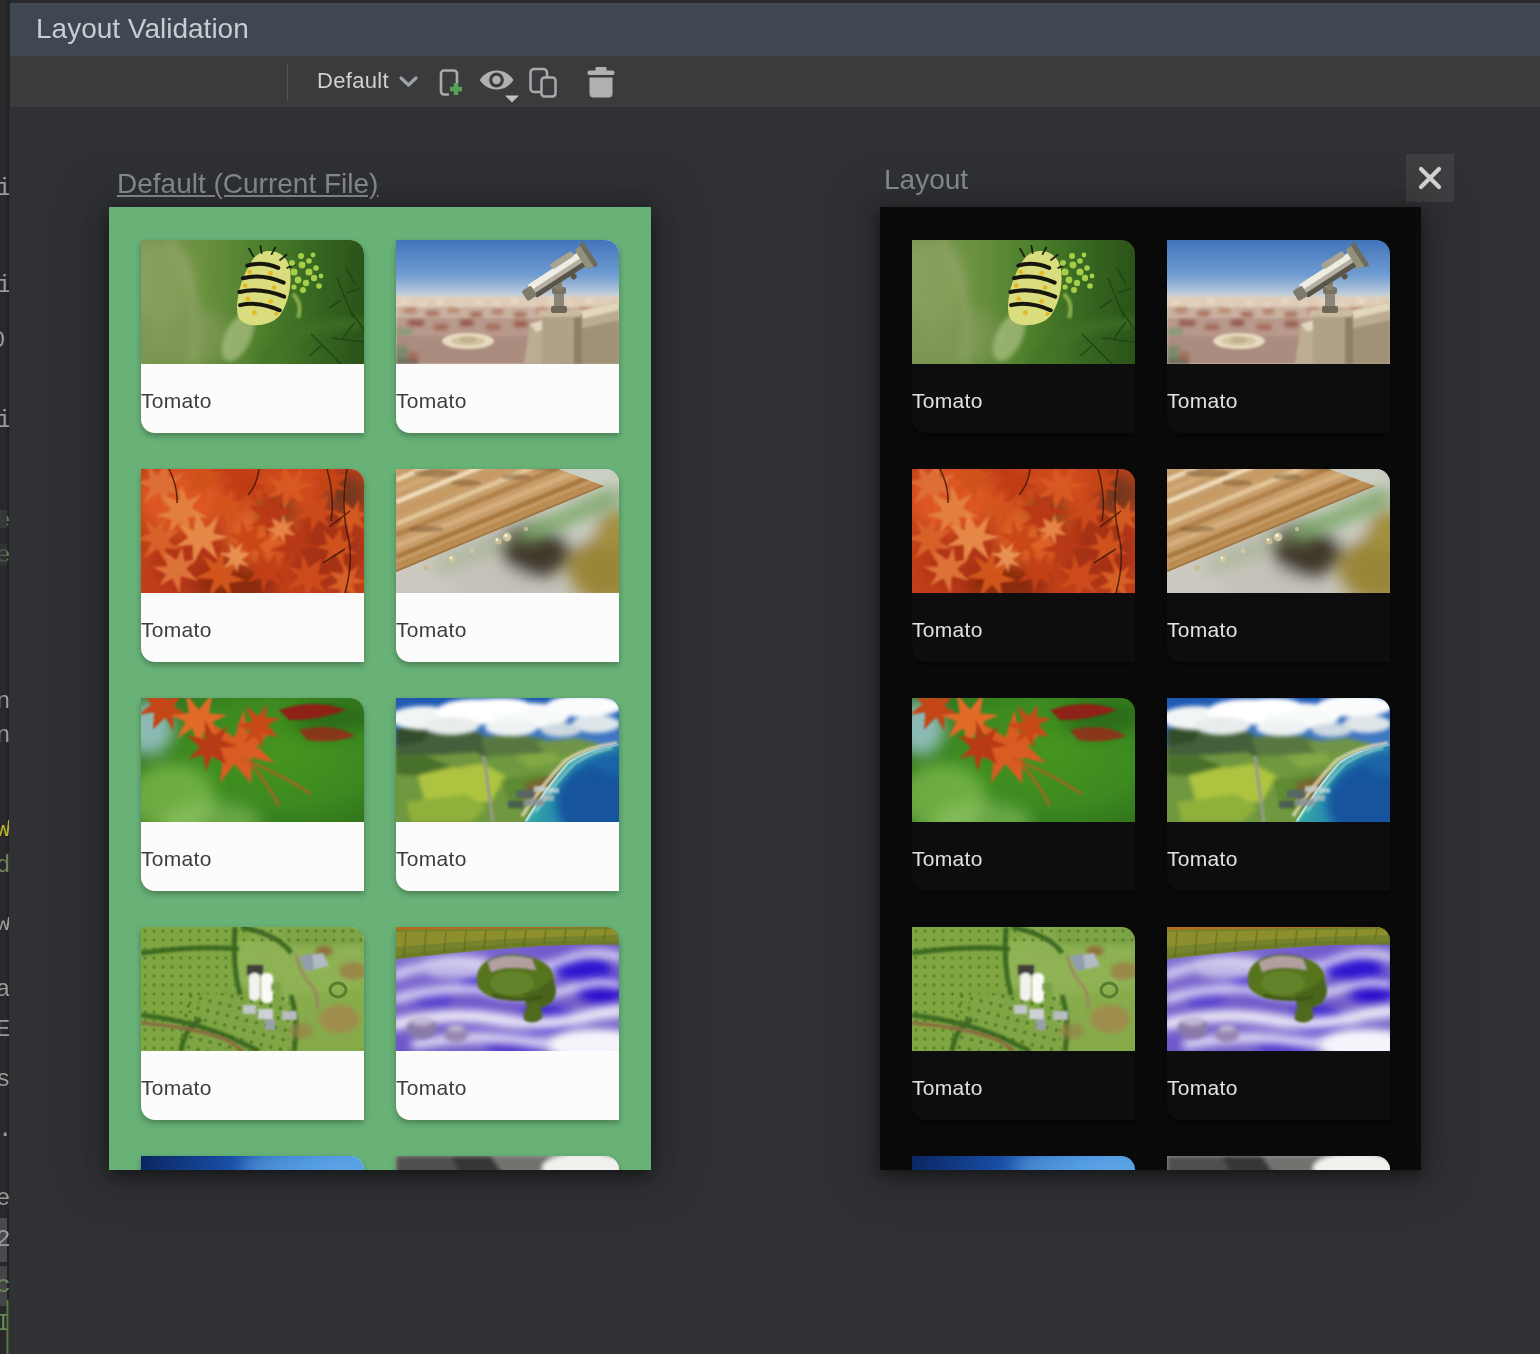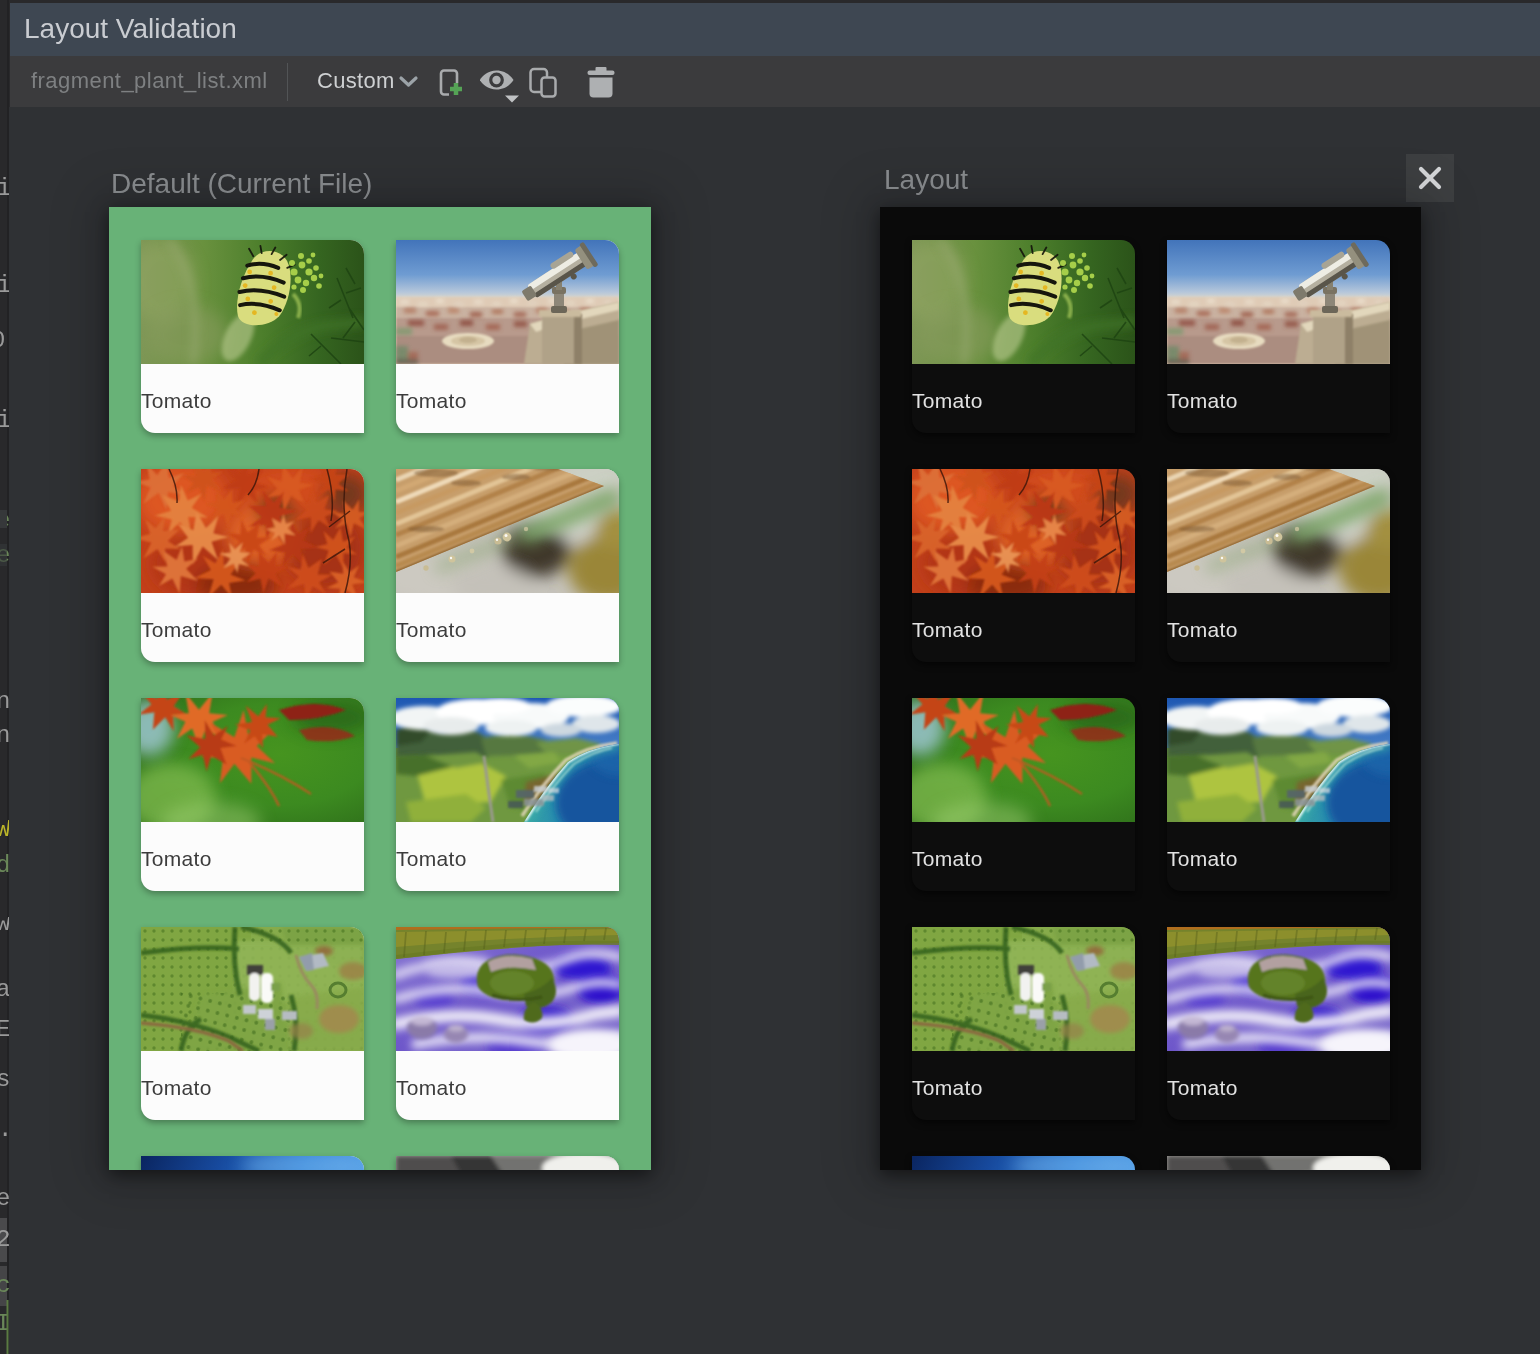--- a/index.html
+++ b/index.html
@@ -1,26 +1,26 @@
 <!DOCTYPE html>
 <html><head>
 <meta charset="utf-8">
 <style>
 html,body{margin:0;padding:0;width:1540px;height:1354px;overflow:hidden;background:#29292b;font-family:"Liberation Sans",sans-serif;}
 *{box-sizing:border-box;}
 .abs{position:absolute;}
 #sliver{left:0;top:0;width:9px;height:1354px;background:#29292b;border-right:2px solid #222224;}
-#titlebar{left:10px;top:3px;width:1530px;height:53px;background:#3e4752;color:#c9ccd1;font-size:28px;line-height:52px;padding-left:14px;}
+#titlebar{left:10px;top:3px;width:1530px;height:53px;background:#3e4752;color:#c9ccd1;font-size:28px;line-height:52px;padding-left:26px;}
 #toolbar{left:10px;top:56px;width:1530px;height:51px;background:#3b3b3d;}
 #canvas{left:9px;top:107px;width:1531px;height:1247px;background:#2f3134;}
 .fname{position:absolute;left:21px;top:0;height:51px;line-height:50px;font-size:22px;color:#7e8082;letter-spacing:.45px;}
 .sep{position:absolute;left:277px;top:7px;width:1px;height:38px;background:#525456;}
 .custom{position:absolute;left:307px;top:0;height:51px;line-height:50px;font-size:22px;color:#ced0d2;letter-spacing:.3px;}
 .panel-label{color:#8a8d90;font-size:28px;}
-#lab1{left:111px;top:168px;}
+#lab1{left:117px;top:168px;text-decoration:underline;}
 #lab2{left:884px;top:164px;}
 #closebtn{left:1406px;top:154px;width:48px;height:48px;background:#3d3f41;}
 #dev1{left:109px;top:207px;width:542px;height:963px;background:#68b277;box-shadow:0 5px 16px rgba(0,0,0,.5),0 0 46px 14px rgba(0,0,0,.16);overflow:hidden;}
 #dev2{left:880px;top:207px;width:541px;height:963px;background:#0a0a0a;box-shadow:0 5px 16px rgba(0,0,0,.5),0 0 46px 14px rgba(0,0,0,.16);overflow:hidden;}
 .card{position:absolute;width:223px;height:193px;border-radius:0 14px 0 14px;overflow:hidden;}
 .dev-light .card{background:#fcfcfc;box-shadow:0 3px 6px rgba(0,0,0,.3);}
 .dev-dark .card{background:#0d0d0d;box-shadow:0 3px 6px rgba(0,0,0,.55);}
 .card .im{position:absolute;left:0;top:0;width:223px;height:124px;display:block;}
 .card .lbl{position:absolute;left:0;top:124px;width:223px;height:69px;text-align:left;line-height:74px;font-size:21px;letter-spacing:.3px;}
 .dev-light .lbl{color:#3c3c3c;}
@@ -524,23 +524,22 @@
 <rect x="0" y="1266" width="7" height="40" fill="#454547"></rect>
 <text x="-4" y="1246" font-family="Liberation Mono, monospace" font-size="24" fill="#9a9a9a">2</text>
 <text x="-4" y="1292" font-family="Liberation Mono, monospace" font-size="24" fill="#6a8759">c</text>
 <rect x="6.5" y="1300" width="2" height="54" fill="#5a7a42"></rect>
 <rect x="0" y="510" width="7" height="18" fill="#36383a"></rect>
 <rect x="0" y="544" width="7" height="22" fill="#36383a" opacity=".6"></rect>
 </svg>
 </div>
 <div class="abs" id="titlebar">Layout Validation</div>
 <div class="abs" id="toolbar">
-  <div class="fname">fragment_plant_list.xml</div>
   <div class="sep"></div>
-  <div class="custom">Custom</div>
+  <div class="custom">Default</div>
   <svg class="abs" style="left:383px;top:14px" width="34" height="24" viewBox="0 0 34 24">
       <path d="M8 8 L15.5 15 L23 8" stroke="#9ca3a8" stroke-width="3.2" fill="none" stroke-linecap="round" stroke-linejoin="round"></path>
     </svg>
   <svg class="abs" style="left:428px;top:13px" width="34" height="28" viewBox="0 0 34 28">
       <rect x="3" y="1.5" width="16" height="24" rx="3" fill="none" stroke="#a9abad" stroke-width="2.6"></rect>
       <rect x="11" y="14" width="14" height="14" fill="#3b3b3d"></rect>
       <path d="M18 26 h12 M24 20 v12" transform="translate(-6,-6)" stroke="#55a356" stroke-width="4.5"></path>
     </svg>
   <svg class="abs" style="left:470px;top:11px" width="50" height="38" viewBox="0 0 50 38">
       <path d="M16.5 3.5 C25.5 3.5 31.5 9.5 33.5 13 C31.5 16.5 25.5 22.5 16.5 22.5 C7.5 22.5 1.8 16.5 -0.2 13 C1.8 9.5 7.5 3.5 16.5 3.5 Z" fill="#aeb0b2"></path>

